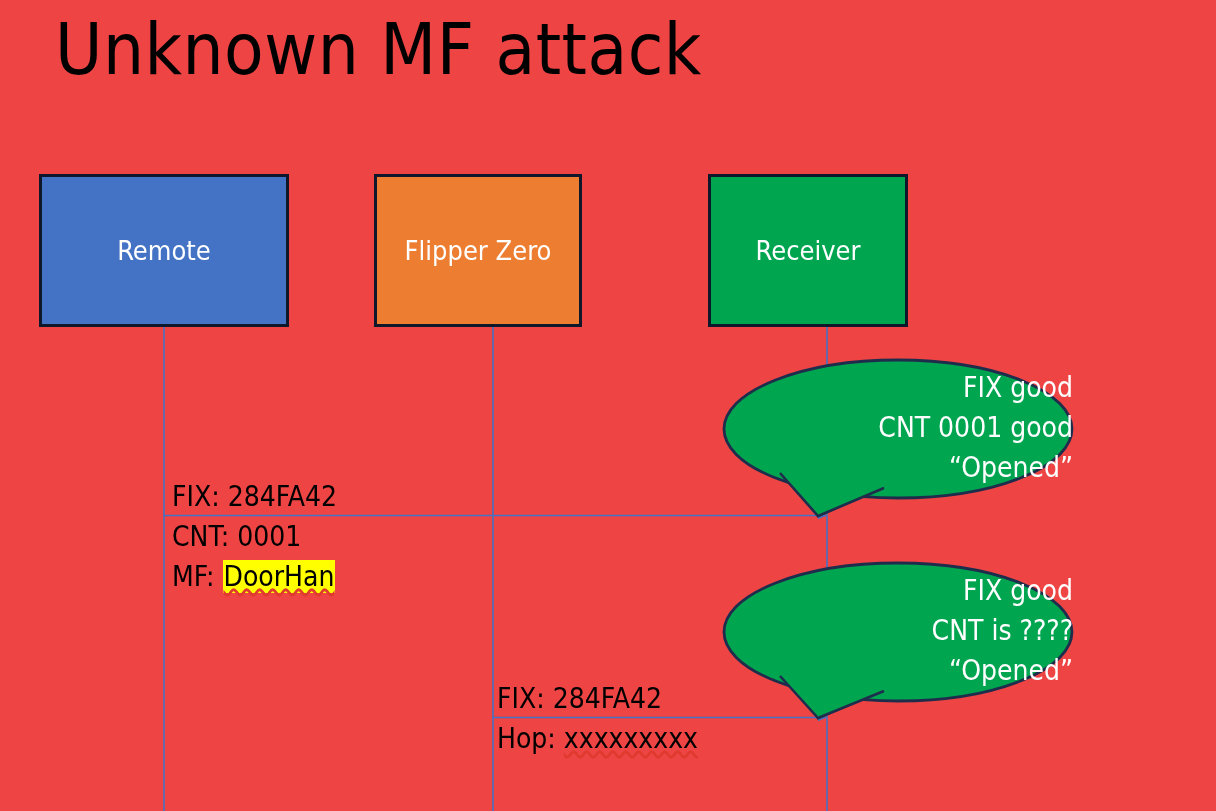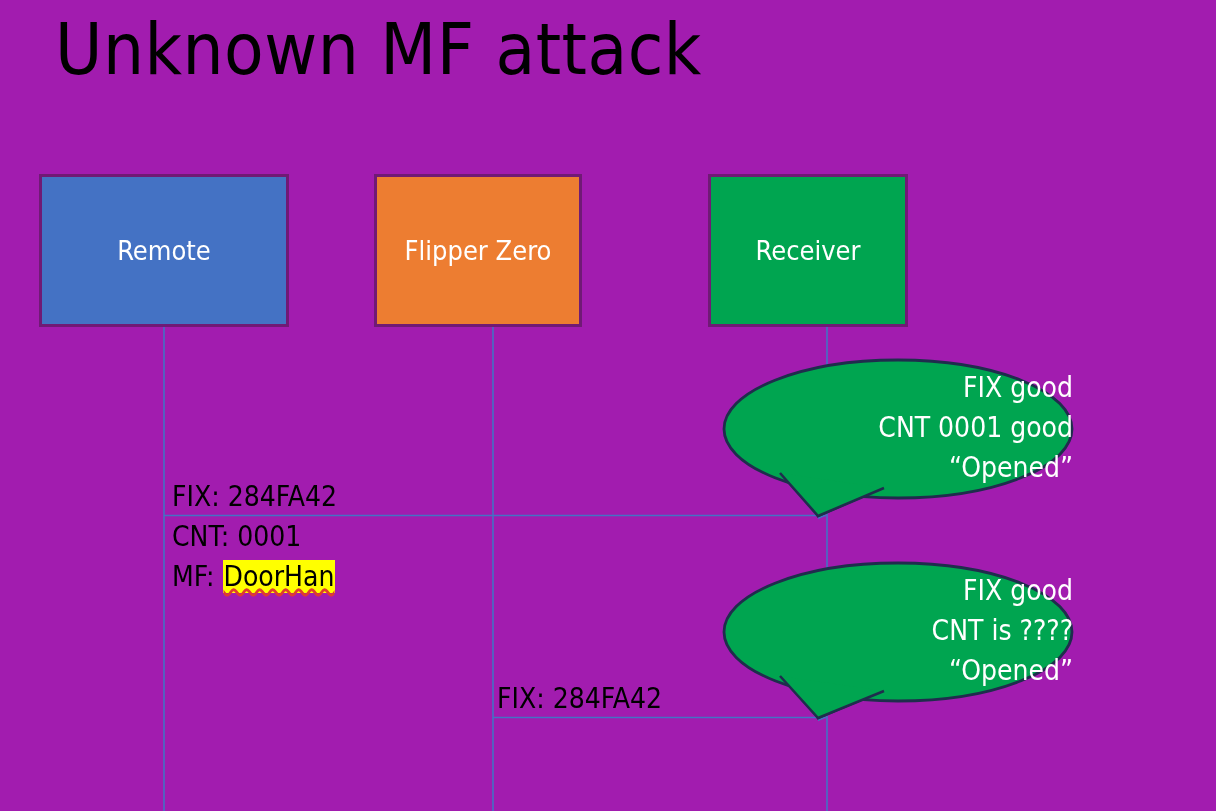--- a/index.html
+++ b/index.html
@@ -13,21 +13,21 @@
     position: relative;
     overflow: hidden;
     font-family: "Liberation Sans", sans-serif;
   }
 
   #slide {
     position: absolute;
     left: 0; top: 0;
     width: 1216px;
     height: 811px;
-    background: #a21caf;
+    background: #ef4444;
   }
 
   
   #slide-title {
     position: absolute;
     left: 55px;
     top: 6px;
     font-family: "DejaVu Sans Condensed", "Liberation Sans Narrow", "Liberation Sans", sans-serif;
     font-stretch: condensed;
     font-size: 72px;
@@ -43,21 +43,21 @@
     position: absolute;
     left: 0; top: 0;
     width: 1216px;
     height: 811px;
   }
 
   
   .actor-box {
     position: absolute;
     box-sizing: border-box;
-    border: 3px solid #701a75;
+    border: 3px solid #0f172a;
     display: flex;
     align-items: center;
     justify-content: center;
   }
   .actor-label {
     font-family: "DejaVu Sans Condensed", "Liberation Sans Narrow", "Liberation Sans", sans-serif;
     font-stretch: condensed;
     font-size: 27px;
     color: #ffffff;
     line-height: 1.1;
@@ -156,20 +156,21 @@
   </div>
 
   <div class="msg-group" id="msg-remote">
     <span class="msg-line">FIX: 284FA42</span>
     <span class="msg-line">CNT: 0001</span>
     <span class="msg-line"><span>MF: </span><span class="hl sq">DoorHan</span></span>
   </div>
 
   <div class="msg-group" id="msg-flipper">
     <span class="msg-line">FIX: 284FA42</span>
+    <span class="msg-line"><span>Hop: </span><span class="sq">xxxxxxxxx</span></span>
   </div>
 
   <div class="callout-text" id="callout-1-text">
     <span class="callout-line">FIX good</span>
     <span class="callout-line">CNT 0001 good</span>
     <span class="callout-line">“Opened”</span>
   </div>
 
   <div class="callout-text" id="callout-2-text">
     <span class="callout-line">FIX good</span>

